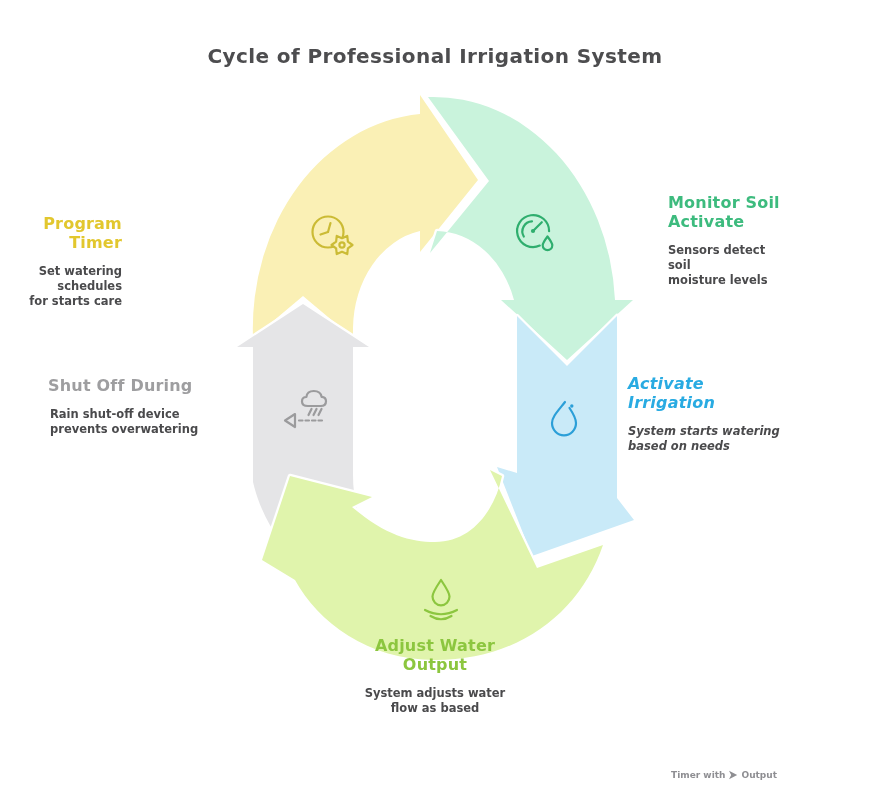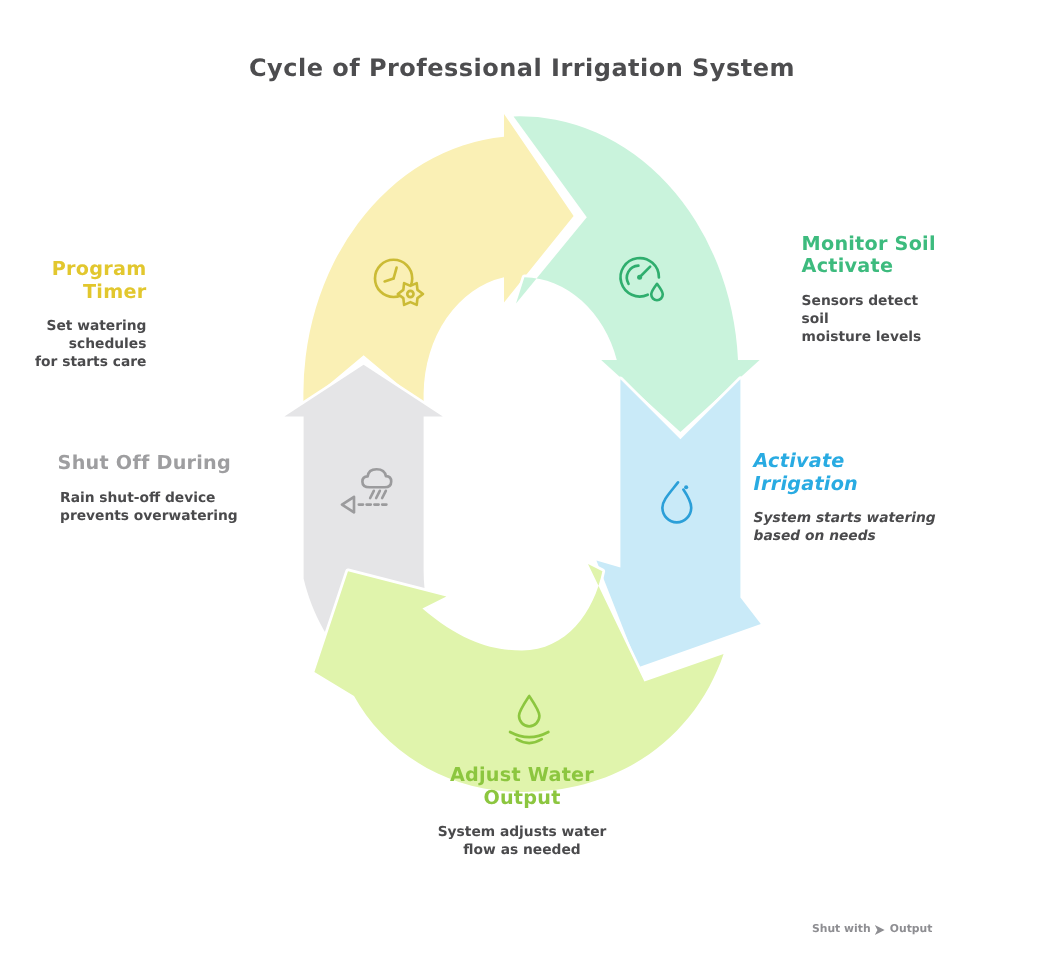--- a/index.html
+++ b/index.html
@@ -162,25 +162,25 @@
     </div>
   </div>
 
   <div class="step" id="block-adjust">
     <div class="h c-lime">
       <div>Adjust Water</div>
       <div>Output</div>
     </div>
     <div class="d">
       <div>System adjusts water</div>
-      <div>flow as needed</div>
+      <div>flow as based</div>
     </div>
   </div>
 
   <div class="watermark">
-    <span>Shut with</span>
+    <span>Timer with</span>
     <svg width="10" height="10" viewBox="0 0 10 10">
       <path class="wm-glyph" d="M 1,0.8 L 9.2,5 L 1,9.2 L 3.2,5 Z"></path>
     </svg>
     <span>Output</span>
   </div>
 
 </div>
 
 </body></html>

